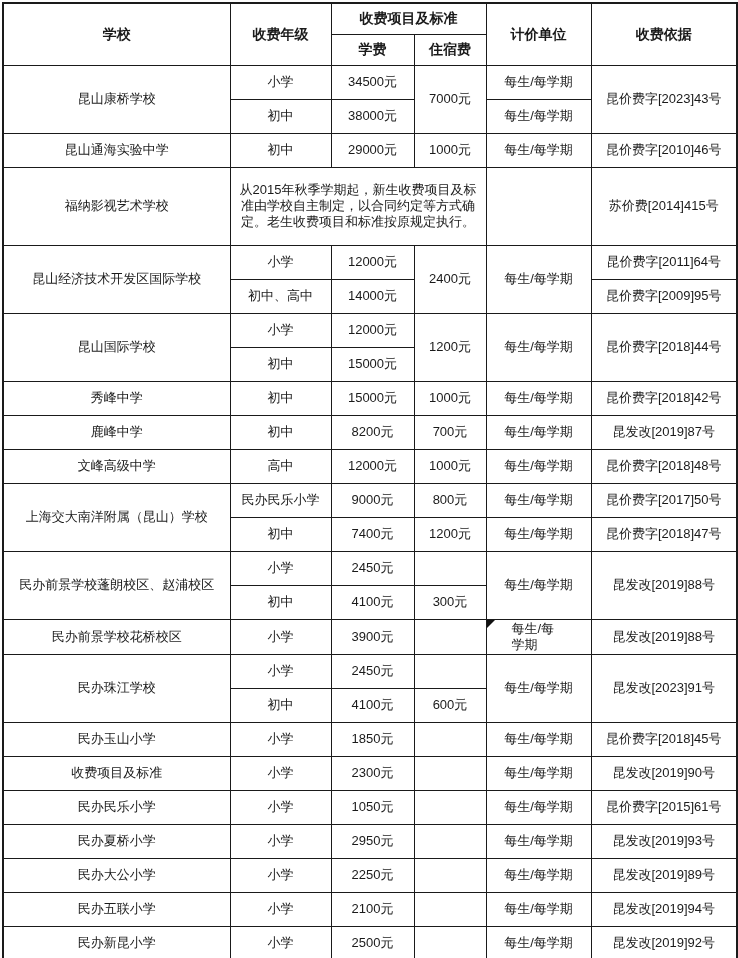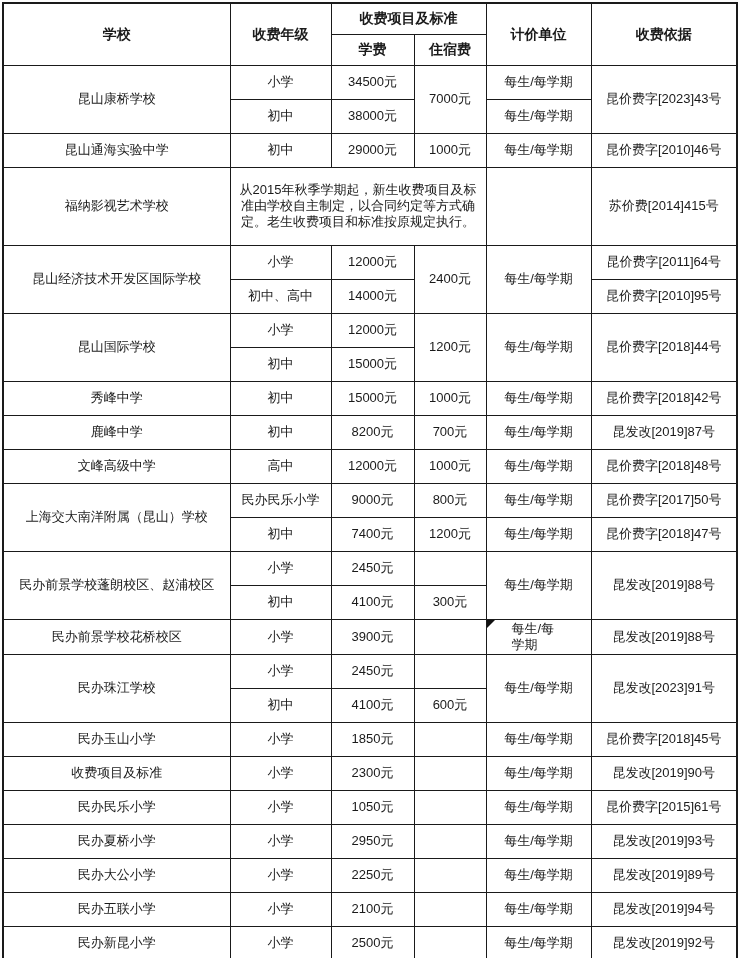--- a/index.html
+++ b/index.html
@@ -82,21 +82,21 @@
           <td rowspan="2"><span class="ct">昆山经济技术开发区国际学校</span></td>
           <td><span class="ct">小学</span></td>
           <td><span class="ct">12000元</span></td>
           <td rowspan="2"><span class="ct">2400元</span></td>
           <td rowspan="2"><span class="ct">每生/每学期</span></td>
           <td><span class="ct">昆价费字[2011]64号</span></td>
         </tr>
         <tr>
           <td><span class="ct">初中、高中</span></td>
           <td><span class="ct">14000元</span></td>
-          <td><span class="ct">昆价费字[2010]95号</span></td>
+          <td><span class="ct">昆价费字[2009]95号</span></td>
         </tr>
         <tr>
           <td rowspan="2"><span class="ct">昆山国际学校</span></td>
           <td><span class="ct">小学</span></td>
           <td><span class="ct">12000元</span></td>
           <td rowspan="2"><span class="ct">1200元</span></td>
           <td rowspan="2"><span class="ct">每生/每学期</span></td>
           <td rowspan="2"><span class="ct">昆价费字[2018]44号</span></td>
         </tr>
         <tr>

